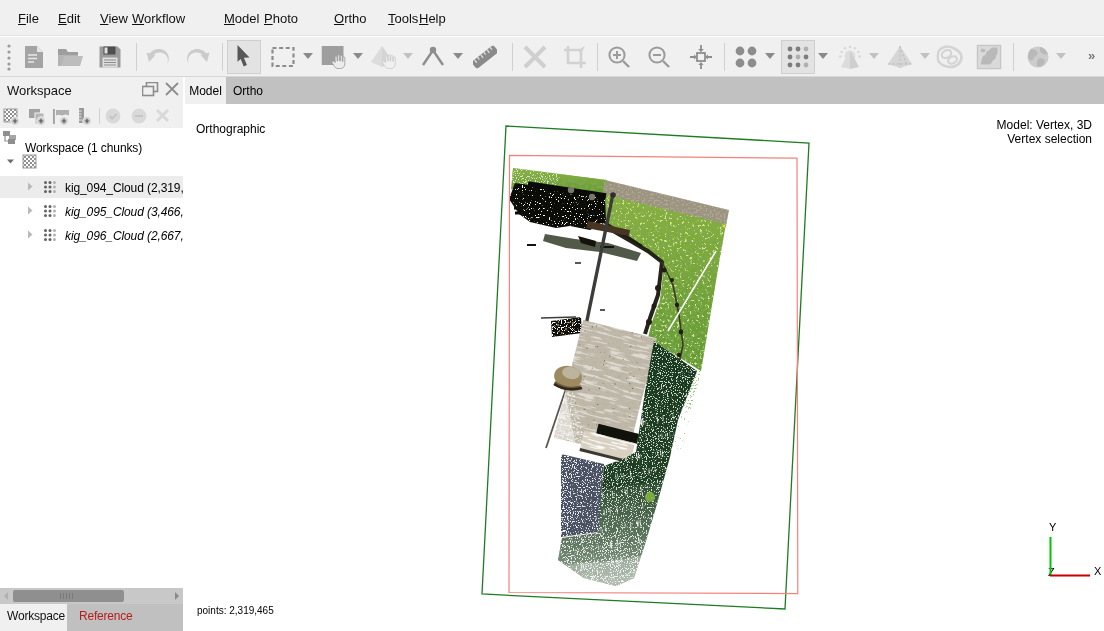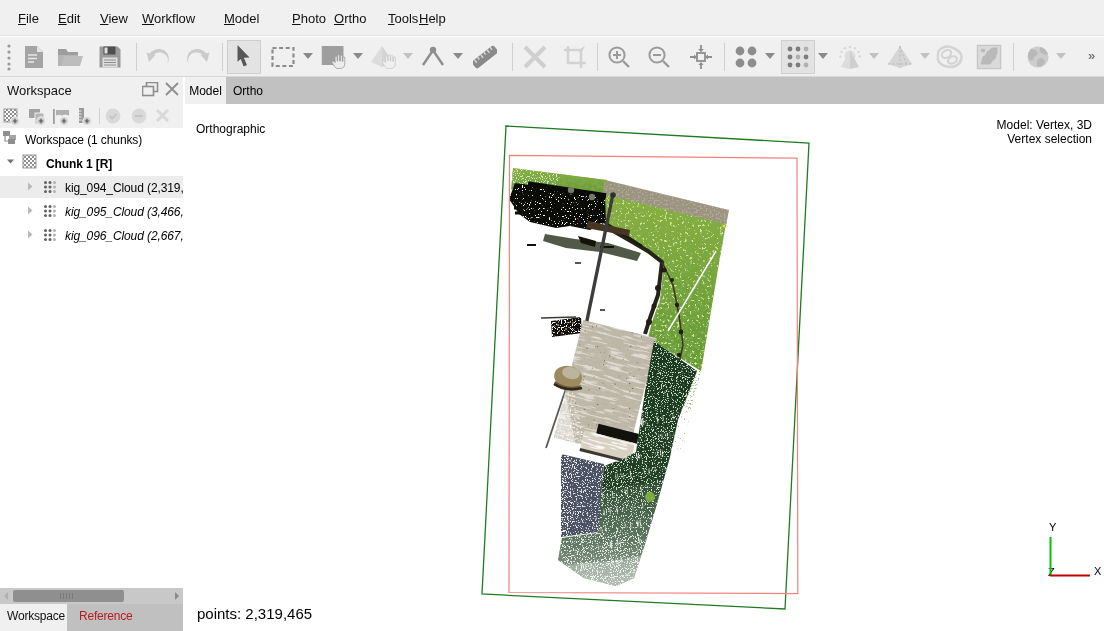--- a/index.html
+++ b/index.html
@@ -27,23 +27,23 @@
 #maintabs .tab { position:absolute; top:0; height:27px; padding-top:7px; text-align:center; }
 #viewport { position:absolute; left:185px; top:104px; width:919px; height:527px; background:#fff; }
 .ovl { position:absolute; font-size:12px; color:#000; }
 </style>
 </head>
 <body>
 <div id="menubar">
   <span class="mi" style="left:18px"><u>F</u>ile</span>
   <span class="mi" style="left:58px"><u>E</u>dit</span>
   <span class="mi" style="left:100px"><u>V</u>iew</span>
-  <span class="mi" style="left:142px"><u>W</u>orkflow</span>
+  <span class="mi" style="left:132px"><u>W</u>orkflow</span>
   <span class="mi" style="left:224px"><u>M</u>odel</span>
-  <span class="mi" style="left:292px"><u>P</u>hoto</span>
+  <span class="mi" style="left:264px"><u>P</u>hoto</span>
   <span class="mi" style="left:334px"><u>O</u>rtho</span>
   <span class="mi" style="left:388px"><u>T</u>ools</span>
   <span class="mi" style="left:419px"><u>H</u>elp</span>
 </div>
 <div id="toolbar">
 
   <svg style="position:absolute;left:6px;top:6px" width="6" height="28">
     <g fill="#9a9a9a">
         <circle cx="3" cy="3" r="1.6"></circle>
         <circle cx="3" cy="9" r="1.6"></circle>
@@ -355,25 +355,22 @@
 
       <rect x="23" y="27" width="13" height="13" fill="url(#chk)" stroke="#9a9a9a" stroke-width="1"></rect>
 
       <path d="M28,54.5 l4.5,4 l-4.5,4 z" fill="#b9b9b9"></path>
       <path d="M28,78.5 l4.5,4 l-4.5,4 z" fill="#b9b9b9"></path>
       <path d="M28,102.5 l4.5,4 l-4.5,4 z" fill="#b9b9b9"></path>
       <use href="#clouddots" x="44" y="53"></use>
       <use href="#clouddots" x="44" y="77"></use>
       <use href="#clouddots" x="44" y="101"></use>
     </svg>
-    <div class="trow" style="top:1px">
+    <div class="trow" style="top:9px">
       <span class="lbl" style="left:25px">Workspace (1 chunks)</span>
-    </div>
-    <div class="trow" style="top:25px">
-      <span class="lbl" style="left:46px;font-weight:bold">Chunk 1 [R]</span>
     </div>
     <div class="trow" style="top:49px">
       <span class="lbl" style="left:65px">kig_094_Cloud (2,319,4</span>
     </div>
     <div class="trow" style="top:73px">
       <span class="lbl" style="left:65px;font-style:italic">kig_095_Cloud (3,466,6</span>
     </div>
     <div class="trow" style="top:97px">
       <span class="lbl" style="left:65px;font-style:italic">kig_096_Cloud (2,667,8</span>
     </div>
@@ -395,21 +392,21 @@
   </div>
 </div>
 <div id="maintabs">
   <div class="tab" style="left:0;width:41px;background:#f0f0f0">Model</div>
   <div class="tab" style="left:41px;width:44px">Ortho</div>
 </div>
 <div id="viewport">
   <span class="ovl" style="left:11px;top:18px">Orthographic</span>
   <span class="ovl" style="right:12px;top:14px">Model: Vertex, 3D</span>
   <span class="ovl" style="right:12px;top:28px">Vertex selection</span>
-  <span class="ovl" style="left:12px;top:501px;font-size:15px">points: 2,319,465</span>
+  <span class="ovl" style="left:12px;top:501px;font-size:10px">points: 2,319,465</span>
   <svg id="scene" width="919" height="527" viewBox="185 104 919 527" style="position:absolute;left:0;top:0">
     <defs>
       <linearGradient id="ggrass" x1="0" y1="0" x2="0" y2="1">
         <stop offset="0" stop-color="#8ab33e"></stop>
           <stop offset="0.5" stop-color="#72a437"></stop>
           <stop offset="1" stop-color="#629a33"></stop>
       </linearGradient>
       <linearGradient id="gwater" x1="0" y1="0" x2="0.25" y2="1">
         <stop offset="0" stop-color="#17361b"></stop>
           <stop offset="0.6" stop-color="#1d3e20"></stop>

